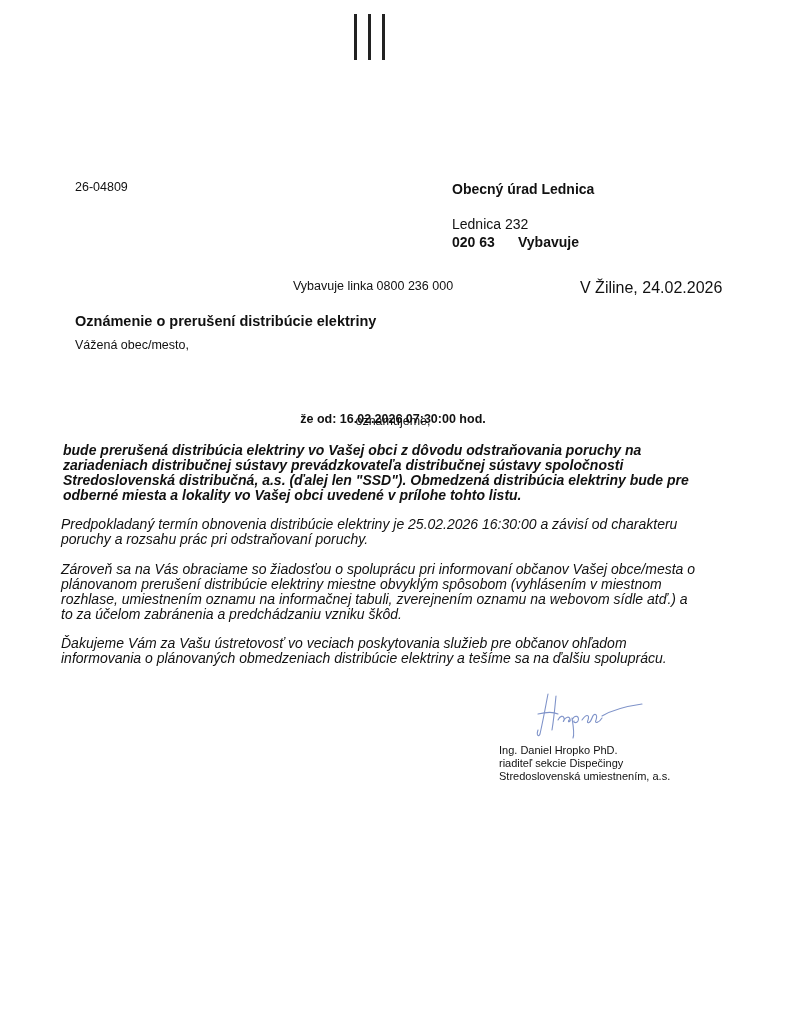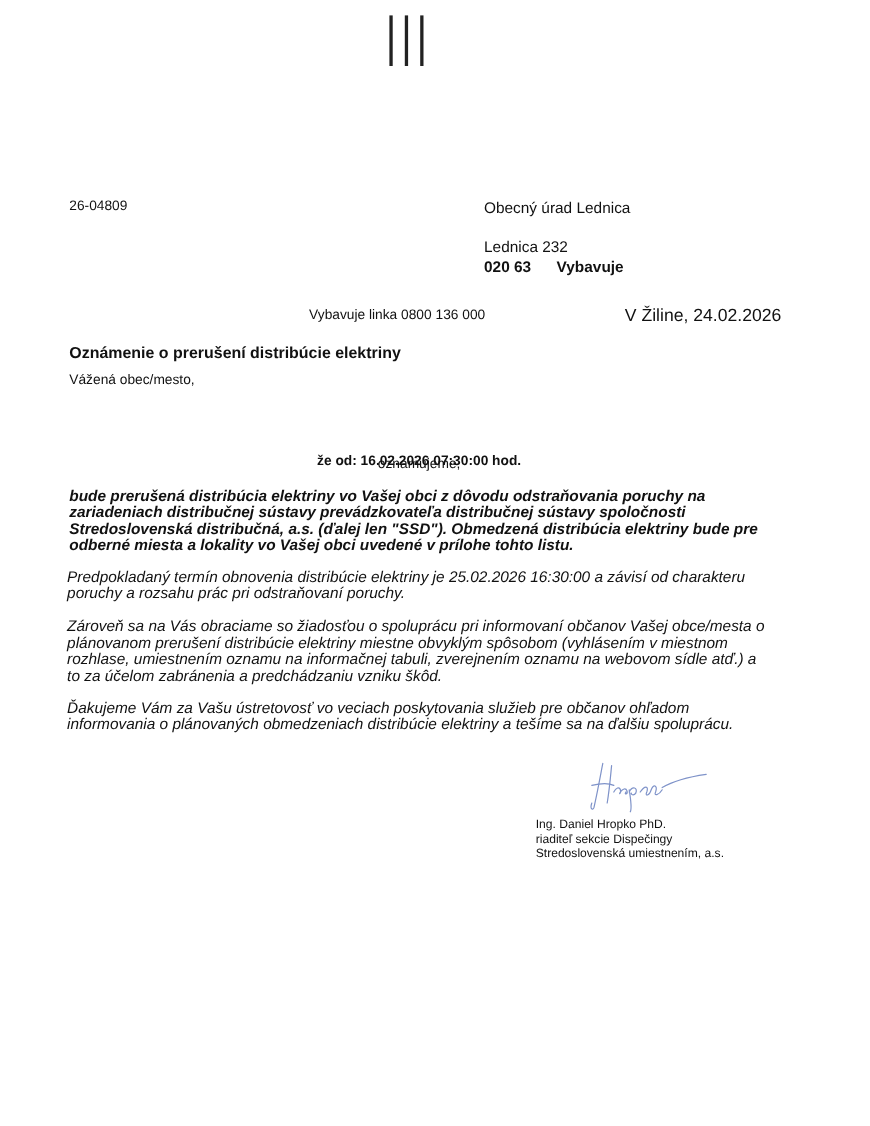--- a/index.html
+++ b/index.html
@@ -1,25 +1,25 @@
 <!DOCTYPE html>
 <html><head>
   <meta charset="utf-8">
   <style>
     html, body { margin: 0; padding: 0; background: #ffffff; }
     body {
       width: 791px; height: 1024px; position: relative; overflow: hidden;
       font-family: "Liberation Sans", sans-serif; color: #111111;
     }
-    .abs { position: absolute; white-space: nowrap; }
+    .abs { position: absolute; white-space: nowrap; margin-left: 12px; }
     .logo { position: absolute; left: 352px; top: 14px; width: 36px; height: 46px; }
     .logo span { position: absolute; top: 0; width: 3px; height: 46px; background: #222; }
     .ref { left: 63px; top: 180px; font-size: 12.5px; }
     .addr { left: 440px; top: 180px; font-size: 14px; line-height: 18px; }
-    .addr .name { font-weight: normal; }
+    .addr .name { font-weight: bold; }
     .addr .street { margin-top: 17px; }
     .addr .city { font-weight: bold; }
     .addr .city .zip { display: inline-block; width: 66px; }
     .line { left: 281px; top: 279px; font-size: 12.5px; }
     .place { left: 568px; top: 279px; font-size: 16px; }
     .title { left: 63px; top: 313px; font-size: 14.5px; font-weight: bold; }
     .salute { left: 63px; top: 338px; font-size: 12.5px; }
     .announce { left: 0; width: 762px; top: 414px; font-size: 12.5px; text-align: center; }
     .fromdate { left: 0; width: 762px; top: 412px; font-size: 12.5px; font-weight: bold; text-align: center; }
     .para { position: absolute; left: 61px; width: 640px; font-size: 14px; line-height: 15px; font-style: italic; }
@@ -42,21 +42,21 @@
 <div class="abs ref">26-04809</div>
 
 <div class="abs addr">
   <div class="name">Obecný úrad Lednica</div>
   <div class="street">Lednica 232</div>
   <div class="city">
     <span class="zip">020 63</span><span>Vybavuje</span>
   </div>
 </div>
 
-<div class="abs line">Vybavuje linka 0800 136 000</div>
+<div class="abs line">Vybavuje linka 0800 236 000</div>
 <div class="abs place">V Žiline,  24.02.2026</div>
 
 <div class="abs title">Oznámenie o prerušení distribúcie elektriny</div>
 <div class="abs salute">Vážená obec/mesto,</div>
 
 <div class="abs announce">oznamujeme,</div>
 <div class="abs fromdate">že od: 16.02.2026 07:30:00 hod.</div>
 
 <div class="para p-bold">bude prerušená distribúcia elektriny vo Vašej obci z dôvodu odstraňovania poruchy na zariadeniach distribučnej sústavy prevádzkovateľa distribučnej sústavy spoločnosti Stredoslovenská distribučná, a.s. (ďalej len "SSD"). Obmedzená distribúcia elektriny bude pre odberné miesta a lokality vo Vašej obci uvedené v prílohe tohto listu.</div>
 <div class="para p1">Predpokladaný termín obnovenia distribúcie elektriny je 25.02.2026 16:30:00 a závisí od charakteru poruchy a rozsahu prác pri odstraňovaní poruchy.</div>

